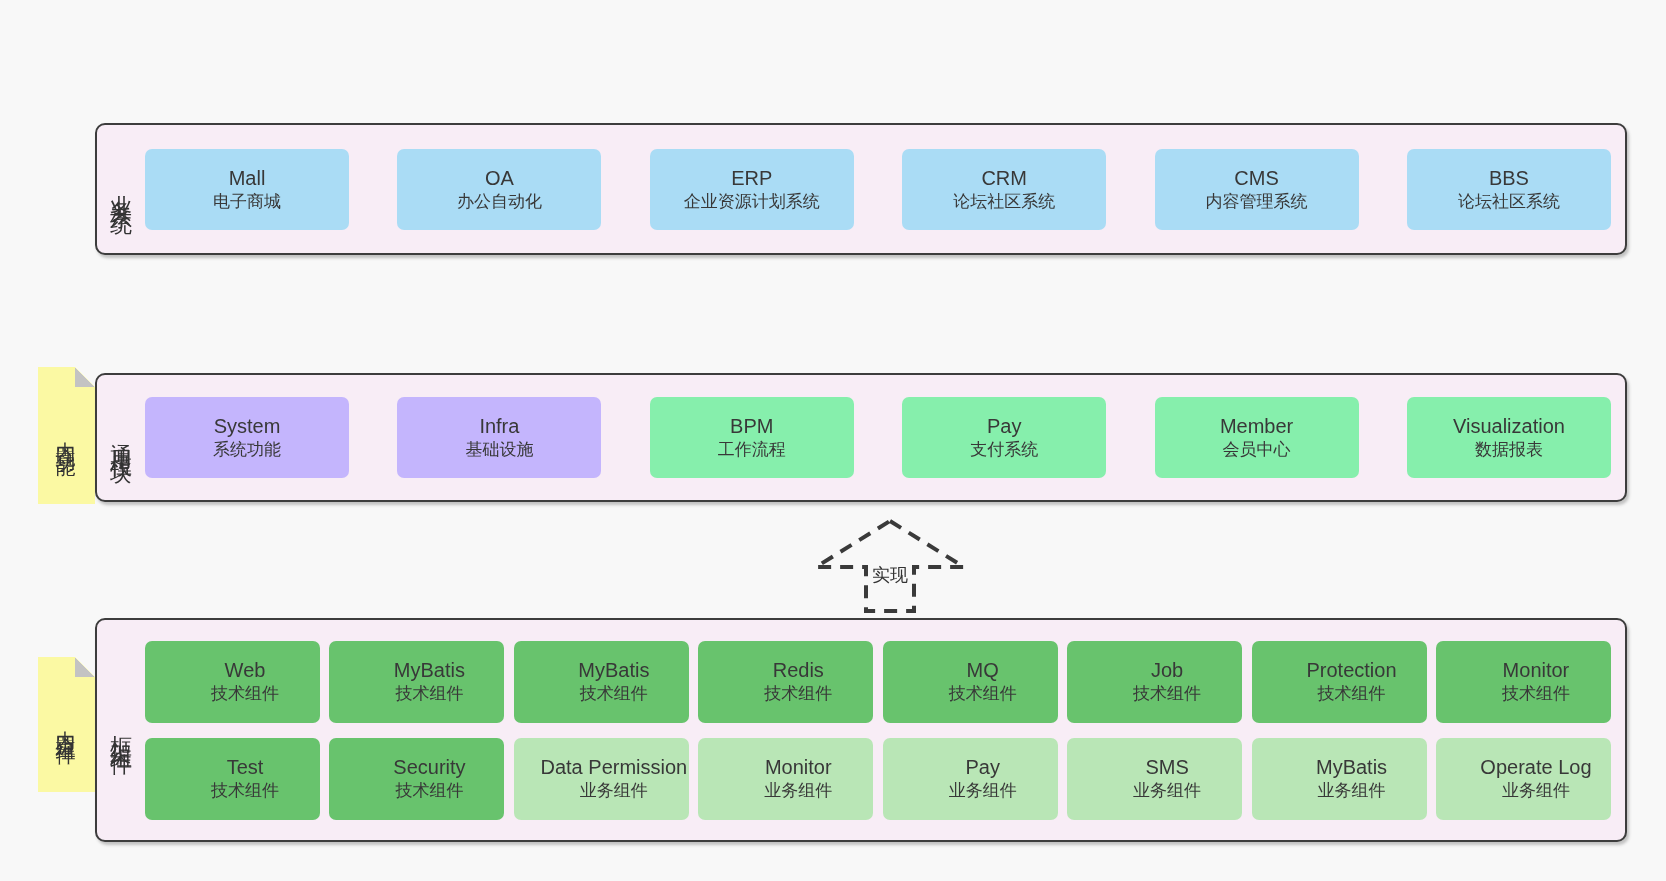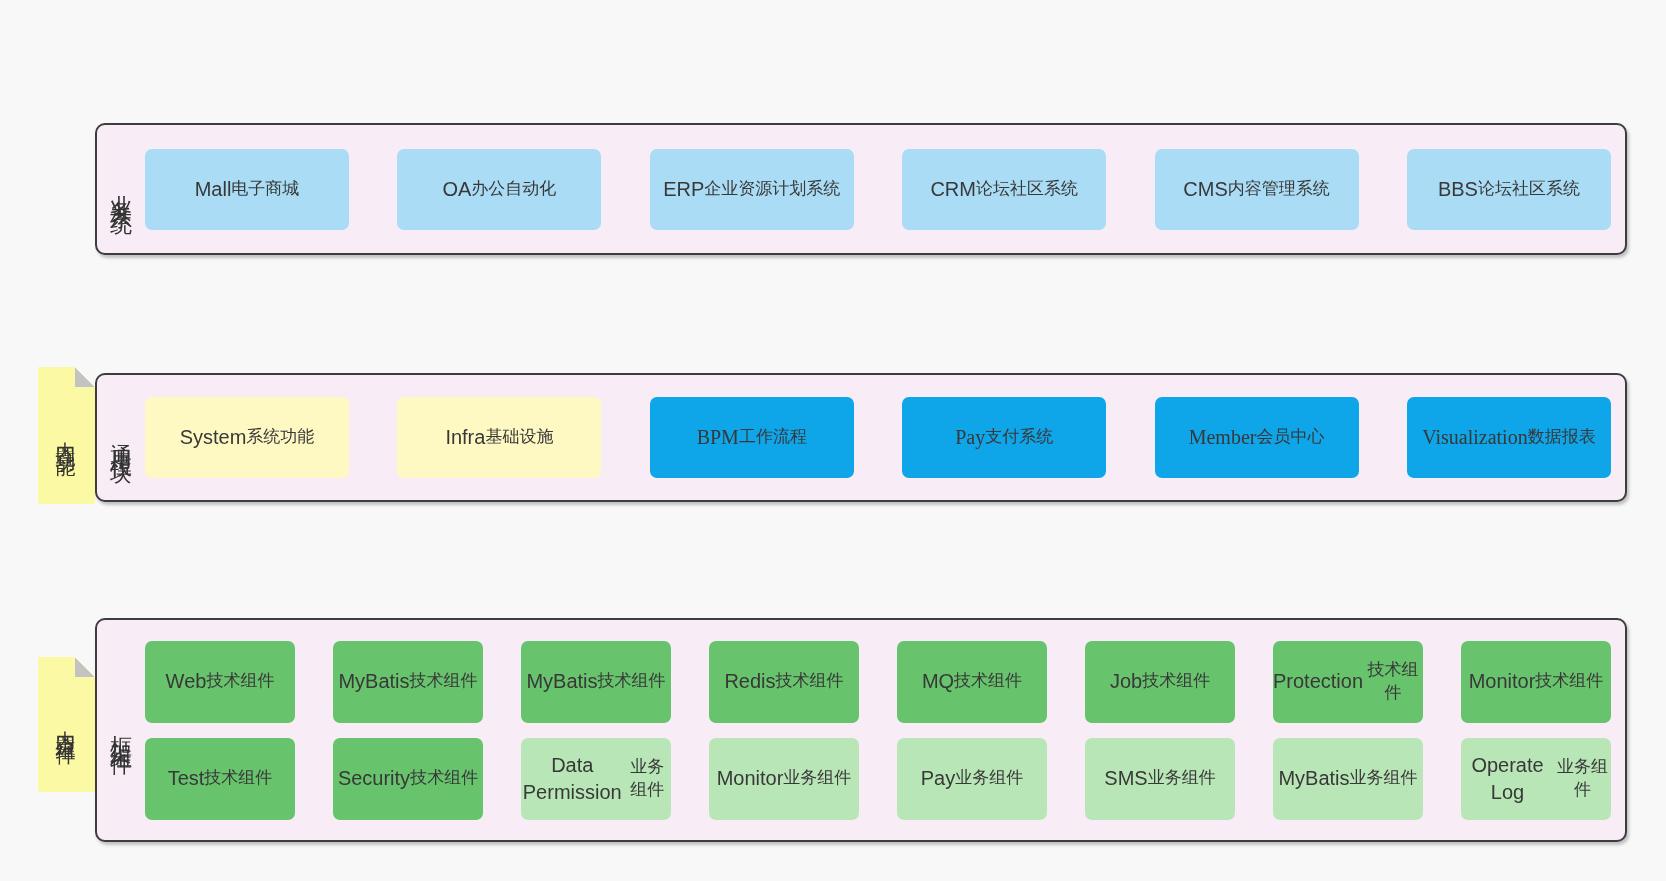--- a/index.html
+++ b/index.html
@@ -21,30 +21,30 @@
   .band-label{
     width:48px;display:flex;align-items:center;justify-content:center;
     font-size:22px;color:#333;
   }
   .band-label span{writing-mode:vertical-rl;text-orientation:upright;letter-spacing:6px;}
   .boxes{flex:1;display:flex;align-items:center;justify-content:space-between;padding:0 14px 0 0;}
   .rows{flex:1;display:flex;flex-direction:column;justify-content:center;gap:15px;padding:0 14px 0 0;}
   .row{display:flex;justify-content:space-between;}
   
   .box{
-    border-radius:7px;display:flex;flex-direction:row;align-items:center;justify-content:center;
-    text-align:center;line-height:1.32;
+    border-radius:7px;display:flex;flex-direction:column;align-items:center;justify-content:center;
+    text-align:right;line-height:1.32;
   }
   .box .nm{font-size:20px;}
   .box .ds{font-size:17px;}
   .w1{width:204px;height:81px;}
-  .w2{width:150px;height:82px;}
+  .w2{width:150px;height:82px;padding-left:25px;}
   .blue{background:#aadcf5;}
-  .red{background:#fef9c3;}
-  .pink{background:#0ea5e9;font-family:Liberation Serif, serif;}
+  .red{background:#c4b5fd;}
+  .pink{background:#86efac;}
   .g1{background:#68c36d;}
   .g2{background:#b9e6b6;}
   
   .note{
     position:absolute;left:38px;width:57px;background:#fbf9a3;z-index:1;
     clip-path:polygon(0 0,calc(100% - 20px) 0,100% 20px,100% 100%,0 100%);
     display:flex;align-items:center;justify-content:center;font-size:20px;color:#333;
   }
   .note span{writing-mode:vertical-rl;text-orientation:upright;letter-spacing:5px;}
   .note::before{
@@ -130,20 +130,26 @@
         <span class="nm">Member</span>
         <span class="ds">会员中心</span>
       </div>
       <div class="box w1 pink">
         <span class="nm">Visualization</span>
         <span class="ds">数据报表</span>
       </div>
     </div>
   </div>
 
+  <div class="arrow" id="arrow-2">
+    <svg viewBox="0 0 160 96">
+      <polygon points="80,3 154,49 104,49 104,93 56,93 56,49 6,49" fill="#f8f8f8" stroke="#3a3a3a" stroke-width="4" stroke-dasharray="13 9"></polygon>
+    </svg>
+    <span class="lbl">实现</span>
+  </div>
 
   <div class="note" id="note-2">
     <span>内置组件</span>
   </div>
 
   <div class="band" id="band-bottom">
     <div class="band-label">
       <span>框架组件</span>
     </div>
     <div class="rows">

